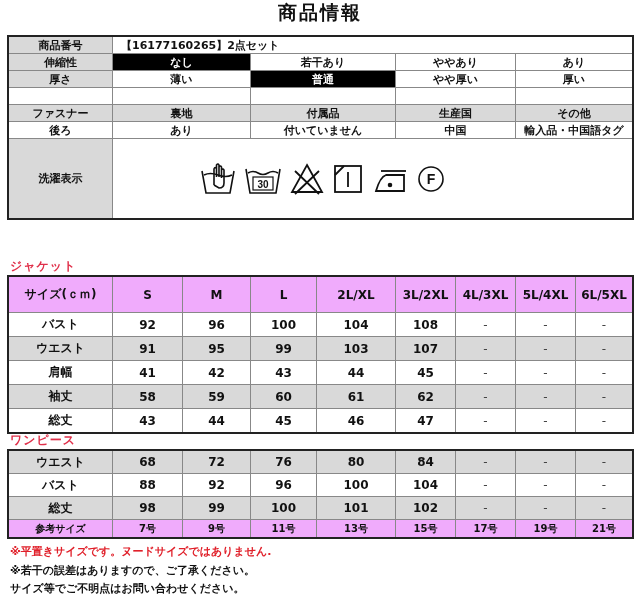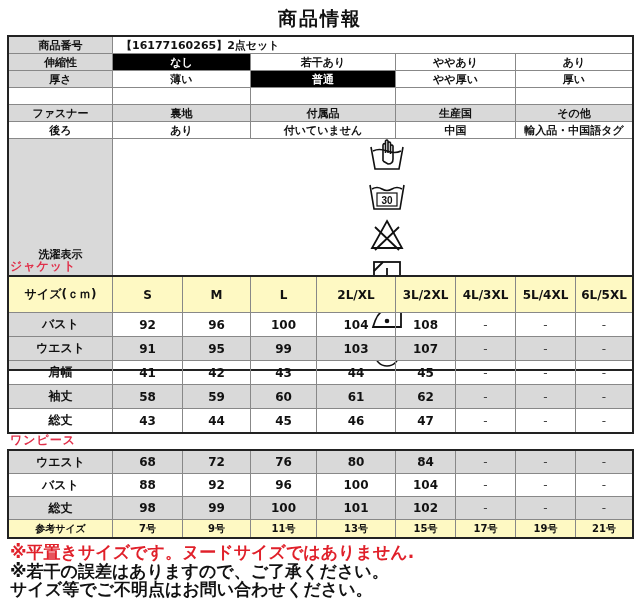--- a/index.html
+++ b/index.html
@@ -1,42 +1,42 @@
 <!DOCTYPE html>
 <html><head>
 <meta charset="utf-8">
 <style>
   html, body { margin:0; padding:0; background:#ffffff; }
   body { width:640px; height:615px; position:relative; overflow:hidden;
          font-family:"DejaVu Sans", "Liberation Sans", sans-serif; color:#111; }
-  .title { position:absolute; top:6px; left:0; width:640px; text-align:center;
+  .title { position:absolute; top:0; left:0; width:640px; text-align:center;
            font-size:19px; font-weight:bold; letter-spacing:2px; }
   table { border-collapse:collapse; position:absolute; left:8px; width:624px; table-layout:fixed; }
   td { border:1px solid #888; text-align:center; vertical-align:middle; padding:0;
        font-size:11px; font-weight:bold; overflow:hidden; white-space:nowrap; }
   .outer { outline:2px solid #222; outline-offset:-1px; }
   .gray { background:#d9d9d9; }
   .black { background:#000; color:#fff; }
-  .purple { background:#fef9c3; }
+  .purple { background:#f0abfc; }
   .left { text-align:left; padding-left:8px; }
   #info { top:36px; }
   #info td { height:16px; }
   .tall { height:40px !important; white-space:normal; line-height:16px; }
   .wash-row td { height:79px !important; }
-  .icons { display:flex; align-items:center; gap:8px; padding-left:28px;flex-direction:column; }
+  .icons { display:flex; align-items:center; gap:8px; padding-left:87px; }
   .icons svg { display:block; }
   .section-label { position:absolute; left:10px; font-size:12px; font-weight:bold; color:#e0304a; letter-spacing:1px;text-align:center; }
   #jacket { top:276px; }
   #jacket td { height:23px; font-size:12px; }
   #jacket tr.head td { height:35px; }
   #onepiece { top:450px; }
   #onepiece td { height:22px; font-size:12px; }
   #onepiece tr.ref td { height:17px; font-size:10px; }
   .dash { color:#444; font-weight:normal; }
-  .notes { position:absolute; left:10px; top:543px; font-size:17px; font-weight:bold; line-height:18.5px; }
+  .notes { position:absolute; left:10px; top:543px; font-size:11px; font-weight:bold; line-height:18.5px; }
   .notes .red { color:#e0202a; }
 </style>
 </head>
 <body>
 
 <div class="title">商品情報</div>
 
 <table id="info" class="outer">
   <colgroup>
       <col style="width:104px">

